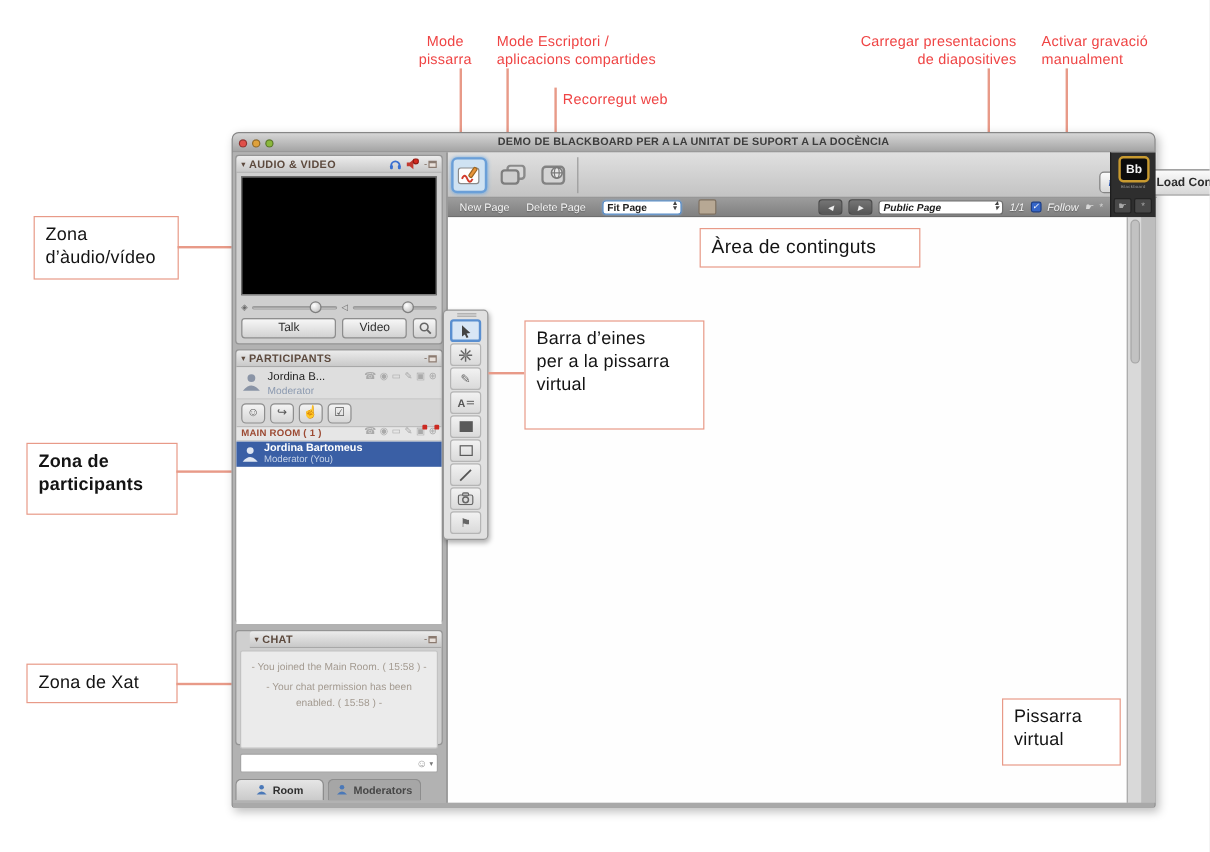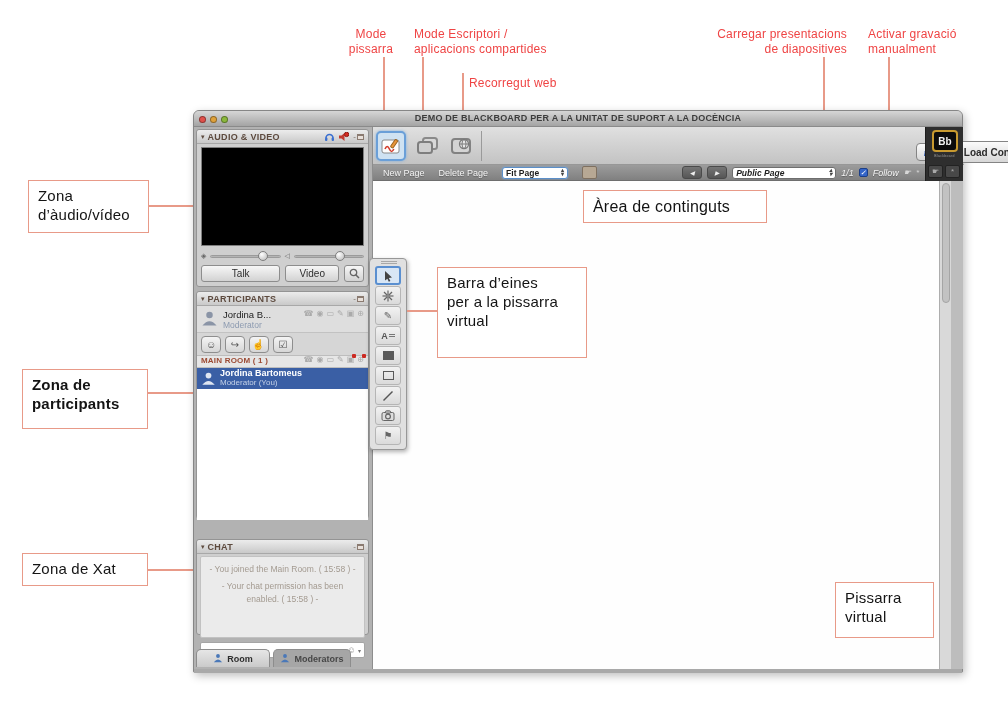--- a/index.html
+++ b/index.html
@@ -388,21 +388,21 @@
                 </svg>
             </span>
             <span style="display:flex;flex-direction:column;">
               <span class="pname">Jordina Bartomeus</span>
               <span class="prole">Moderator (You)</span>
             </span>
           </div>
         </div>
       </div>
 
-      <div class="panel" style="top:412px;height:96px;">
+      <div class="panel" style="top:398px;height:96px;padding-left:11px;">
         <div class="p-head">
           <span class="tri">▾</span>
           <span class="p-title">CHAT</span>
           <span class="undock">
             <span class="undock-dash">-</span>
             <span class="undock-box"></span>
           </span>
         </div>
         <div class="abs chat-msgs">
           <p>- You joined the Main Room. ( 15:58 ) -</p>

